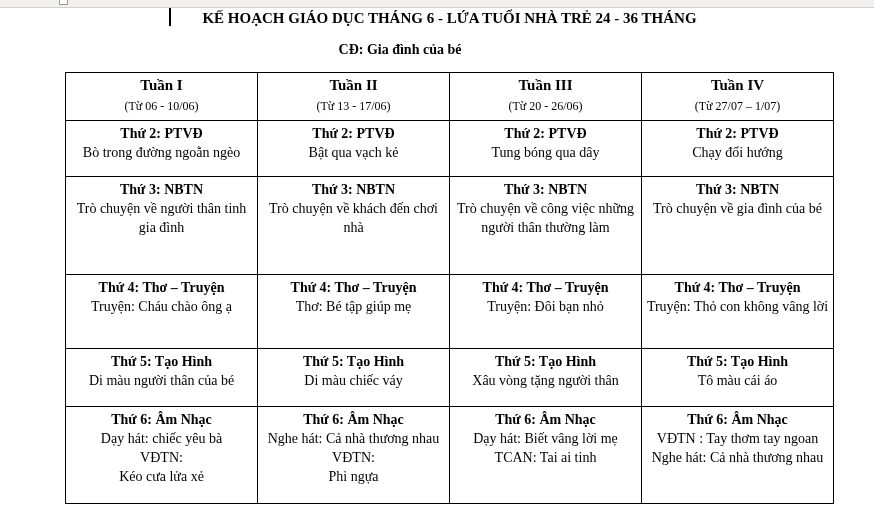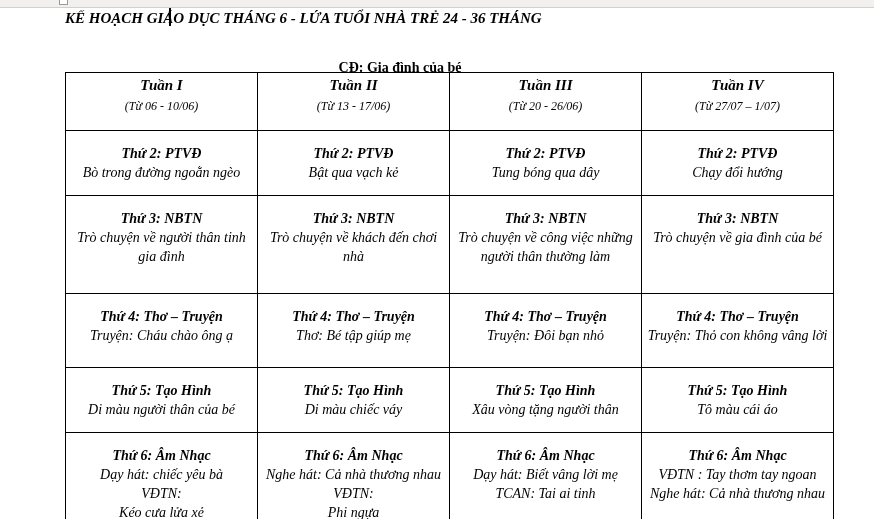--- a/index.html
+++ b/index.html
@@ -12,40 +12,39 @@
   .top-strip{
     position:absolute;top:0;left:0;width:874px;height:7px;
     background:#f1f0ee;border-bottom:1px solid #d2d0cd;
   }
   .table-handle{
     position:absolute;left:59px;top:-4px;width:9px;height:9px;
     background:#fff;border:1px solid #9b9b9b;box-sizing:border-box;
   }
   .doc-title{
     position:absolute;top:8px;left:65px;width:769px;
-    font-weight:bold;font-size:15px;line-height:20px;
+    text-align:center;font-weight:bold;font-size:15px;line-height:20px;
     white-space:nowrap;
-    font-style:italic;
   }
   .text-cursor{
     position:absolute;left:169px;top:8px;width:2px;height:18px;background:#000;
   }
   .doc-subtitle{
     position:absolute;top:40px;left:0;width:800px;
-    text-align:center;font-weight:bold;font-size:14px;line-height:19px;margin-top:18px;
+    text-align:center;font-weight:bold;font-size:14px;line-height:19px;
   }
   table.plan{
     position:absolute;top:72px;left:65px;width:769px;
     border-collapse:collapse;table-layout:fixed;
   }
   table.plan th, table.plan td{
     border:1.5px solid #000;
     vertical-align:top;text-align:center;
-    padding:13px 3px;box-sizing:border-box;
-    font-size:14px;line-height:19px;font-weight:normal;font-style:italic;
+    padding:3px 3px;box-sizing:border-box;
+    font-size:14px;line-height:19px;font-weight:normal;
   }
   table.plan th{line-height:21px;padding-top:2px;}
   .week-name{font-weight:bold;font-size:15px;}
   .week-dates{font-weight:normal;font-size:12px;}
   .cell-header{font-weight:bold;}
   tr.r-head{height:44px;}
   tr.r-mon{height:56px;}
   tr.r-tue{height:98px;}
   tr.r-wed{height:74px;margin-top:28px;}
   tr.r-thu{height:58px;}

